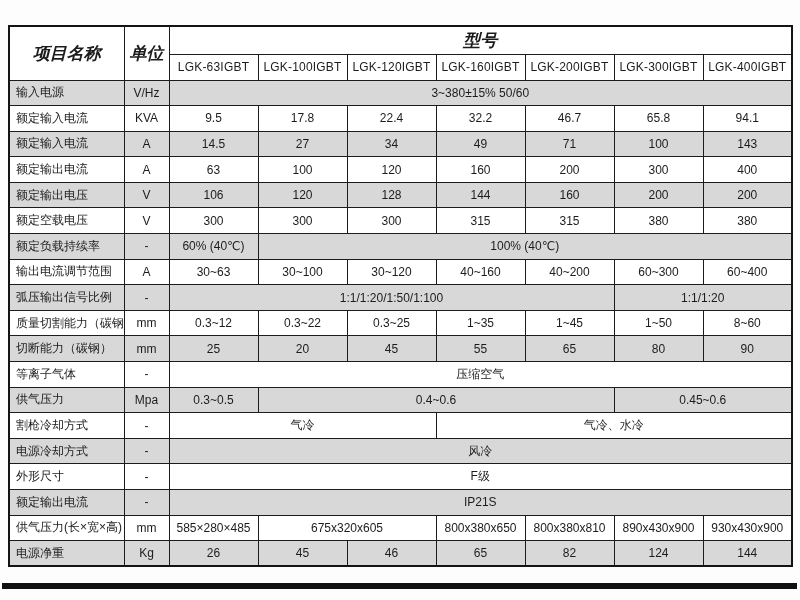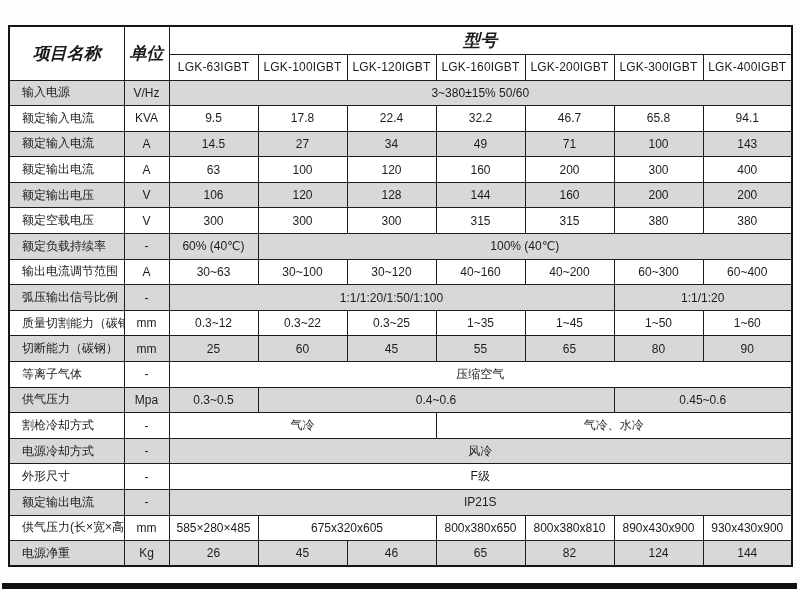--- a/index.html
+++ b/index.html
@@ -25,21 +25,21 @@
     vertical-align: middle;
     padding: 1px 2px;
     overflow: hidden;
     white-space: nowrap;
   }
   thead tr.top-row th { height: 28px; font-size: 17px; font-weight: bold; font-style: italic; }
   thead tr.model-row th { height: 26px; font-weight: normal; font-size: 12px; letter-spacing: 0.2px; }
   thead th { background: #ffffff; }
   tbody td { height: 25.6px; background: #ffffff; }
   tbody tr.shaded td { background: #d8d8d8; }
-  tbody td.label { text-align: left; padding-left: 12px; font-size: 12px; }
+  tbody td.label { text-align: left; padding-left: 6px; font-size: 12px; }
   .bottom-bar {
     position: absolute;
     left: 2px;
     top: 583px;
     width: 795px;
     height: 6px;
     background: #111111;
   }
 </style>
 </head>
@@ -160,27 +160,27 @@
         </tr>
         <tr>
           <td class="label">质量切割能力（碳钢）</td>
           <td>mm</td>
           <td>0.3~12</td>
           <td>0.3~22</td>
           <td>0.3~25</td>
           <td>1~35</td>
           <td>1~45</td>
           <td>1~50</td>
-          <td>1~60</td>
+          <td>8~60</td>
         </tr>
         <tr class="shaded">
           <td class="label">切断能力（碳钢）</td>
           <td>mm</td>
           <td>25</td>
-          <td>60</td>
+          <td>20</td>
           <td>45</td>
           <td>55</td>
           <td>65</td>
           <td>80</td>
           <td>90</td>
         </tr>
         <tr>
           <td class="label">等离子气体</td>
           <td>-</td>
           <td colspan="7">压缩空气</td>

